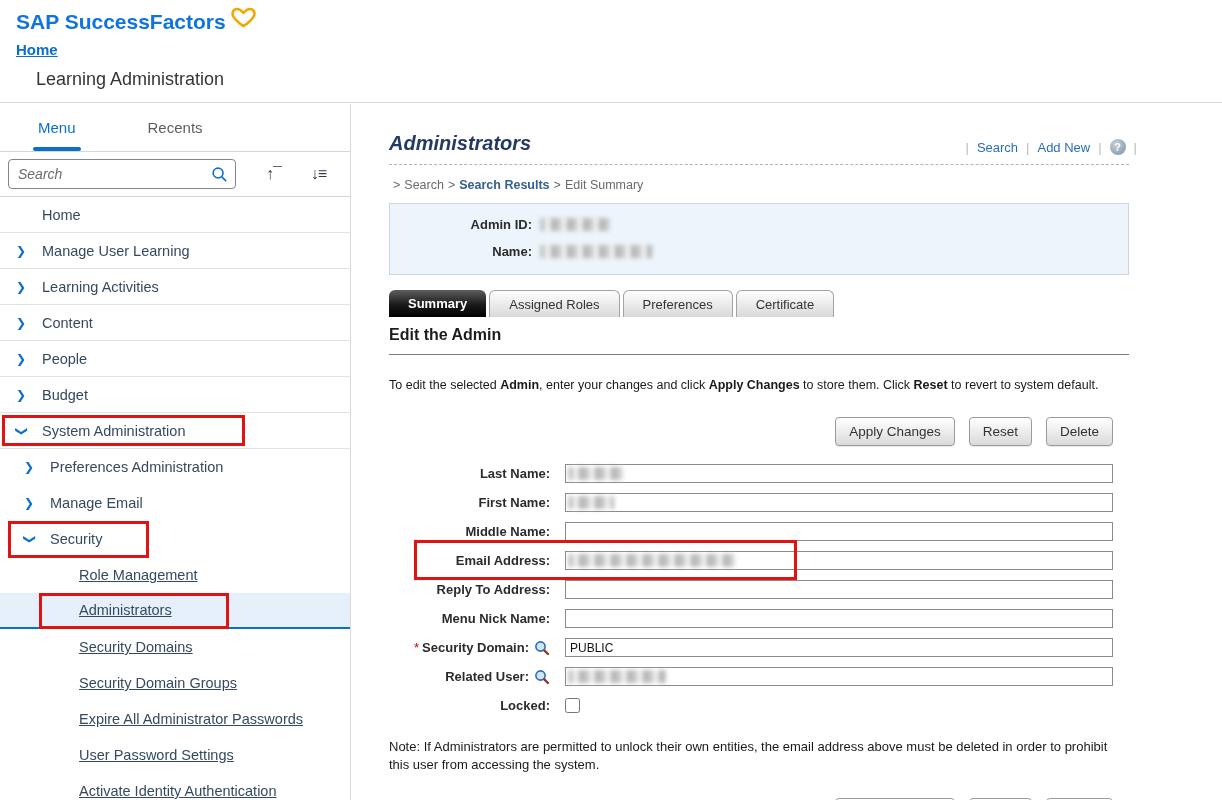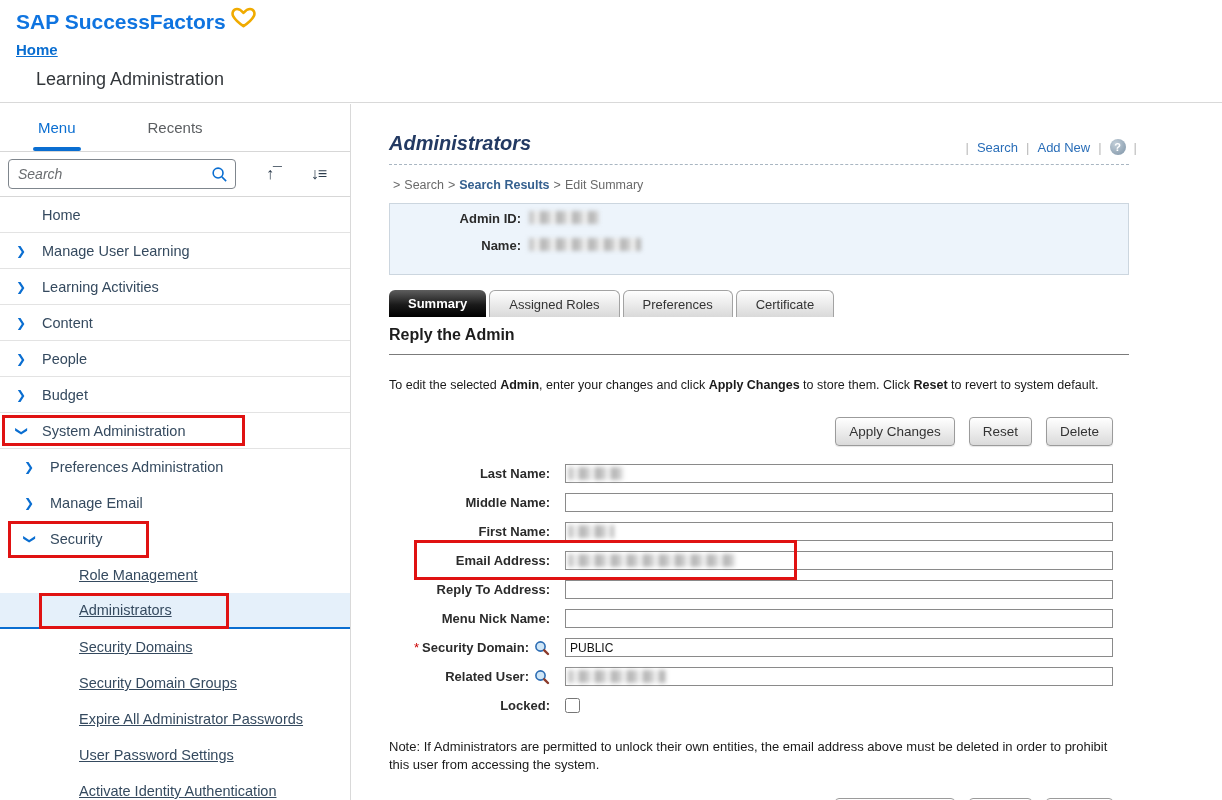--- a/index.html
+++ b/index.html
@@ -60,21 +60,21 @@
   .help-ic { width:16px; height:16px; border-radius:50%;
              background:radial-gradient(circle at 35% 30%, #c3cfd9, #7d93a6);
              color:#fff; font-size:11px; font-weight:bold; display:flex; align-items:center;
              justify-content:center; cursor:pointer; }
   .dashed { border-top:1px dashed #a9b6c2; margin-top:9px; }
   .crumbs { margin-top:13px; font-size:12.5px; color:#6a6a6a; }
   .crumbs .sep { margin:0 4px; }
   .crumbs a.bold { font-weight:bold; color:#35608f; text-decoration:none; cursor:pointer; }
 
   .admin-box { margin-top:11px; background:#edf4fb; border:1px solid #ccd6df; padding:7px 0 9px; }
-  .abrow { display:flex; height:27px; }
+  .abrow { display:flex; align-items:center; height:27px;padding-left:11px; }
   .abrow .albl { width:131px; text-align:right; font-weight:bold; color:#2b2b2b; }
   .blob { background:repeating-linear-gradient(90deg,#c6c6c6 0 5px,#ededed 5px 11px,#b5b5b5 11px 16px);
           filter:blur(2px); height:13px; margin-left:8px; }
 
   .tabs { margin-top:15px; display:flex; gap:3px; }
   .tab { padding:6px 19px 5px; font-size:13px; border-radius:6px 6px 0 0; cursor:pointer; }
   .tab.active { background:linear-gradient(#5e5e5e,#1a1a1a 55%,#000); color:#fff; font-weight:bold; }
   .tab.inactive { background:linear-gradient(#fefefe,#d9d9d9); border:1px solid #a3a3a3;
                   border-bottom:none; color:#333; }
   .sec-title { font-size:16px; font-weight:bold; color:#1d1d1d; margin:9px 0 10px; }
@@ -231,48 +231,48 @@
           <span class="blob" style="width: 112px;"></span>
         </div>
       </div>
 
     <div class="tabs" id="main-tabs">
         <div class="tab active">Summary</div>
         <div class="tab inactive">Assigned Roles</div>
         <div class="tab inactive">Preferences</div>
         <div class="tab inactive">Certificate</div>
       </div>
-    <div class="sec-title">Reply the Admin</div>
+    <div class="sec-title">Edit the Admin</div>
     <div class="rule"></div>
     <p class="instr" id="instr"><span>To edit the selected </span><b>Admin</b><span>, enter your changes and click </span><b>Apply Changes</b><span> to store them. Click </span><b>Reset</b><span> to revert to system default.</span></p>
 
     <div class="btn-row" id="btns-top">
         <button class="btn">Apply Changes</button>
         <button class="btn">Reset</button>
         <button class="btn">Delete</button>
       </div>
 
     <div class="form" id="form-rows">
         <div class="frow">
           <span class="flabel">
             <span>Last Name:</span>
           </span>
           <span class="inputwrap"><input class="txt" type="text" style=""><span class="blob" style="width: 56px;"></span></span>
         </div>
         <div class="frow">
           <span class="flabel">
+            <span>First Name:</span>
+          </span>
+          <span class="inputwrap"><input class="txt" type="text" style=""><span class="blob" style="width: 46px;"></span></span>
+        </div>
+        <div class="frow">
+          <span class="flabel">
             <span>Middle Name:</span>
           </span>
           <span class="inputwrap"><input class="txt" type="text" style=""></span>
-        </div>
-        <div class="frow">
-          <span class="flabel">
-            <span>First Name:</span>
-          </span>
-          <span class="inputwrap"><input class="txt" type="text" style=""><span class="blob" style="width: 46px;"></span></span>
         </div>
         <div class="frow hl">
           <span class="flabel">
             <span>Email Address:</span>
           </span>
           <span class="inputwrap"><input class="txt" type="text" style=""><span class="blob" style="width: 168px;"></span></span>
         </div>
         <div class="frow">
           <span class="flabel">
             <span>Reply To Address:</span>

